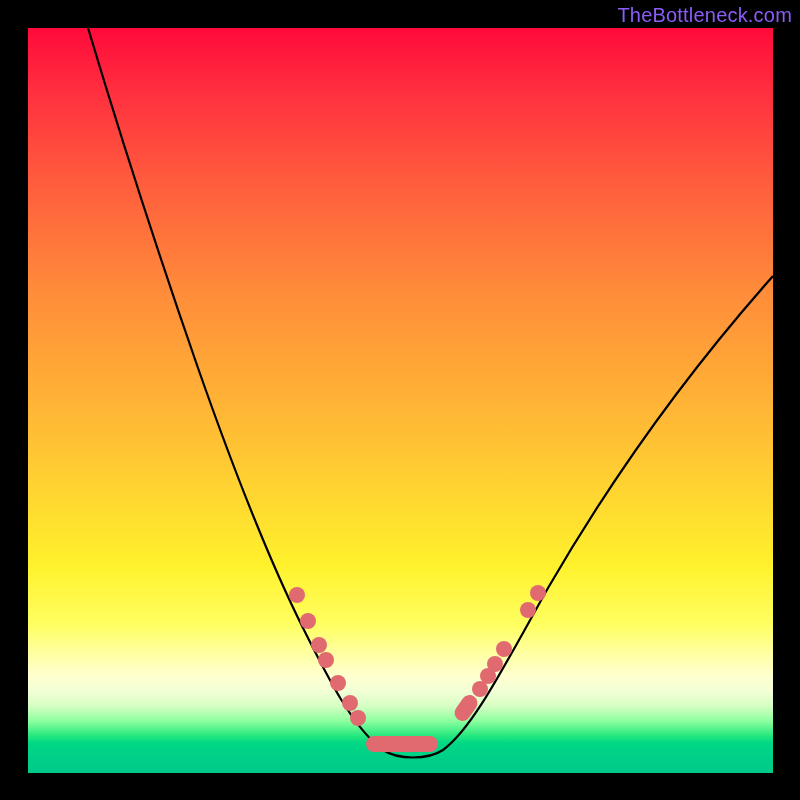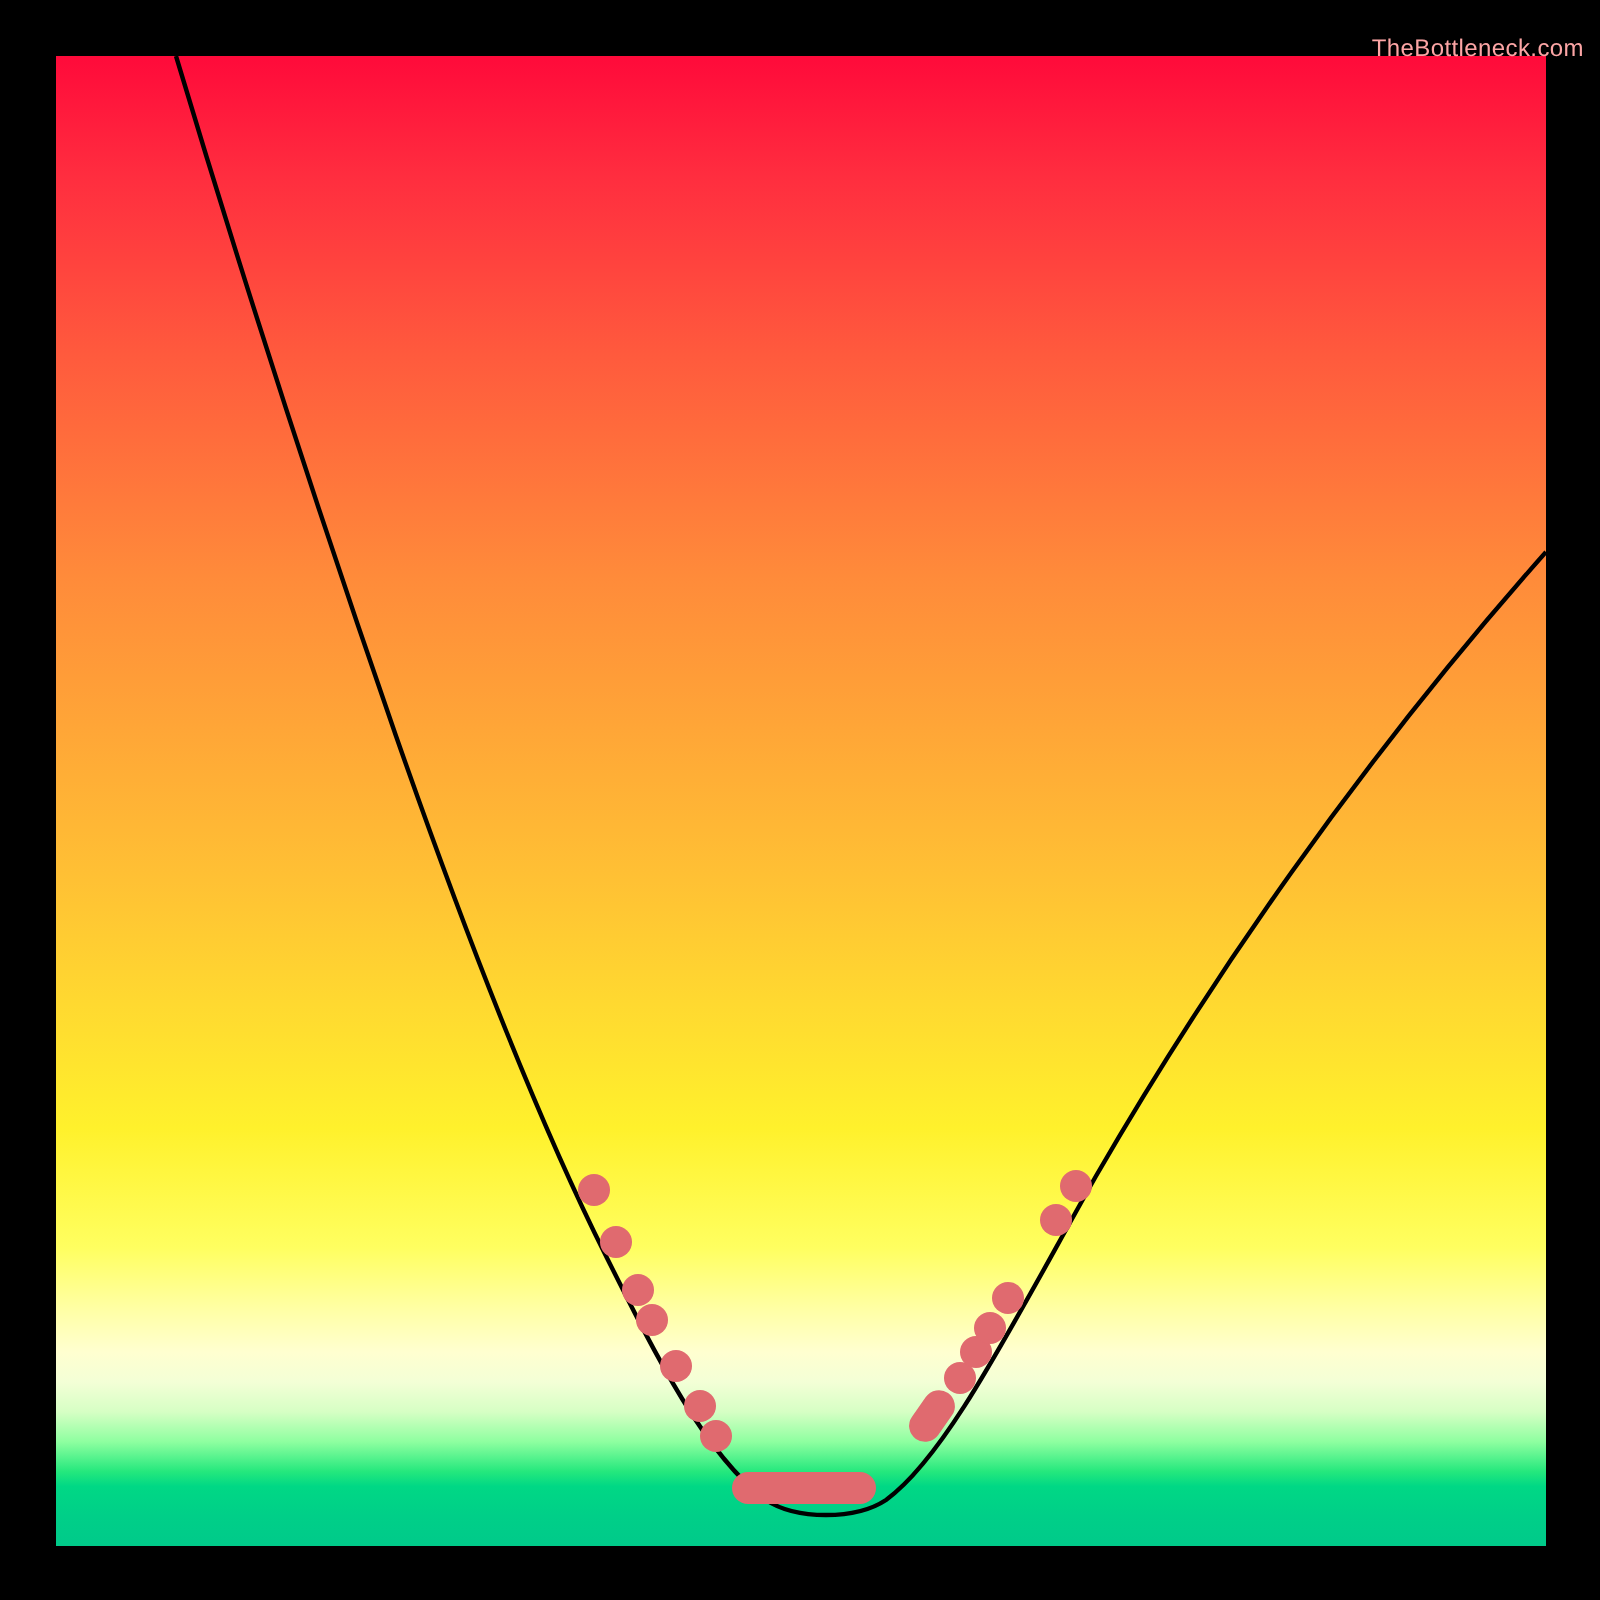--- a/index.html
+++ b/index.html
@@ -40,25 +40,25 @@
     );
   }
   .curve-svg {
     position: absolute;
     inset: 0;
     width: 100%;
     height: 100%;
   }
   .watermark {
     position: absolute;
-    top: 17px;
+    top: 4px;
     right: 8px;
     font-family: Arial, Helvetica, sans-serif;
-    font-size: 12px;
-    color: #fca5a5;
+    font-size: 20px;
+    color: #8b5cf6;
     font-weight: 500;
     letter-spacing: 0.2px;
   }
   .curve-path {
     fill: none;
     stroke: #000;
     stroke-width: 2.2;
   }
   .dot {
     fill: #e06a6f;

